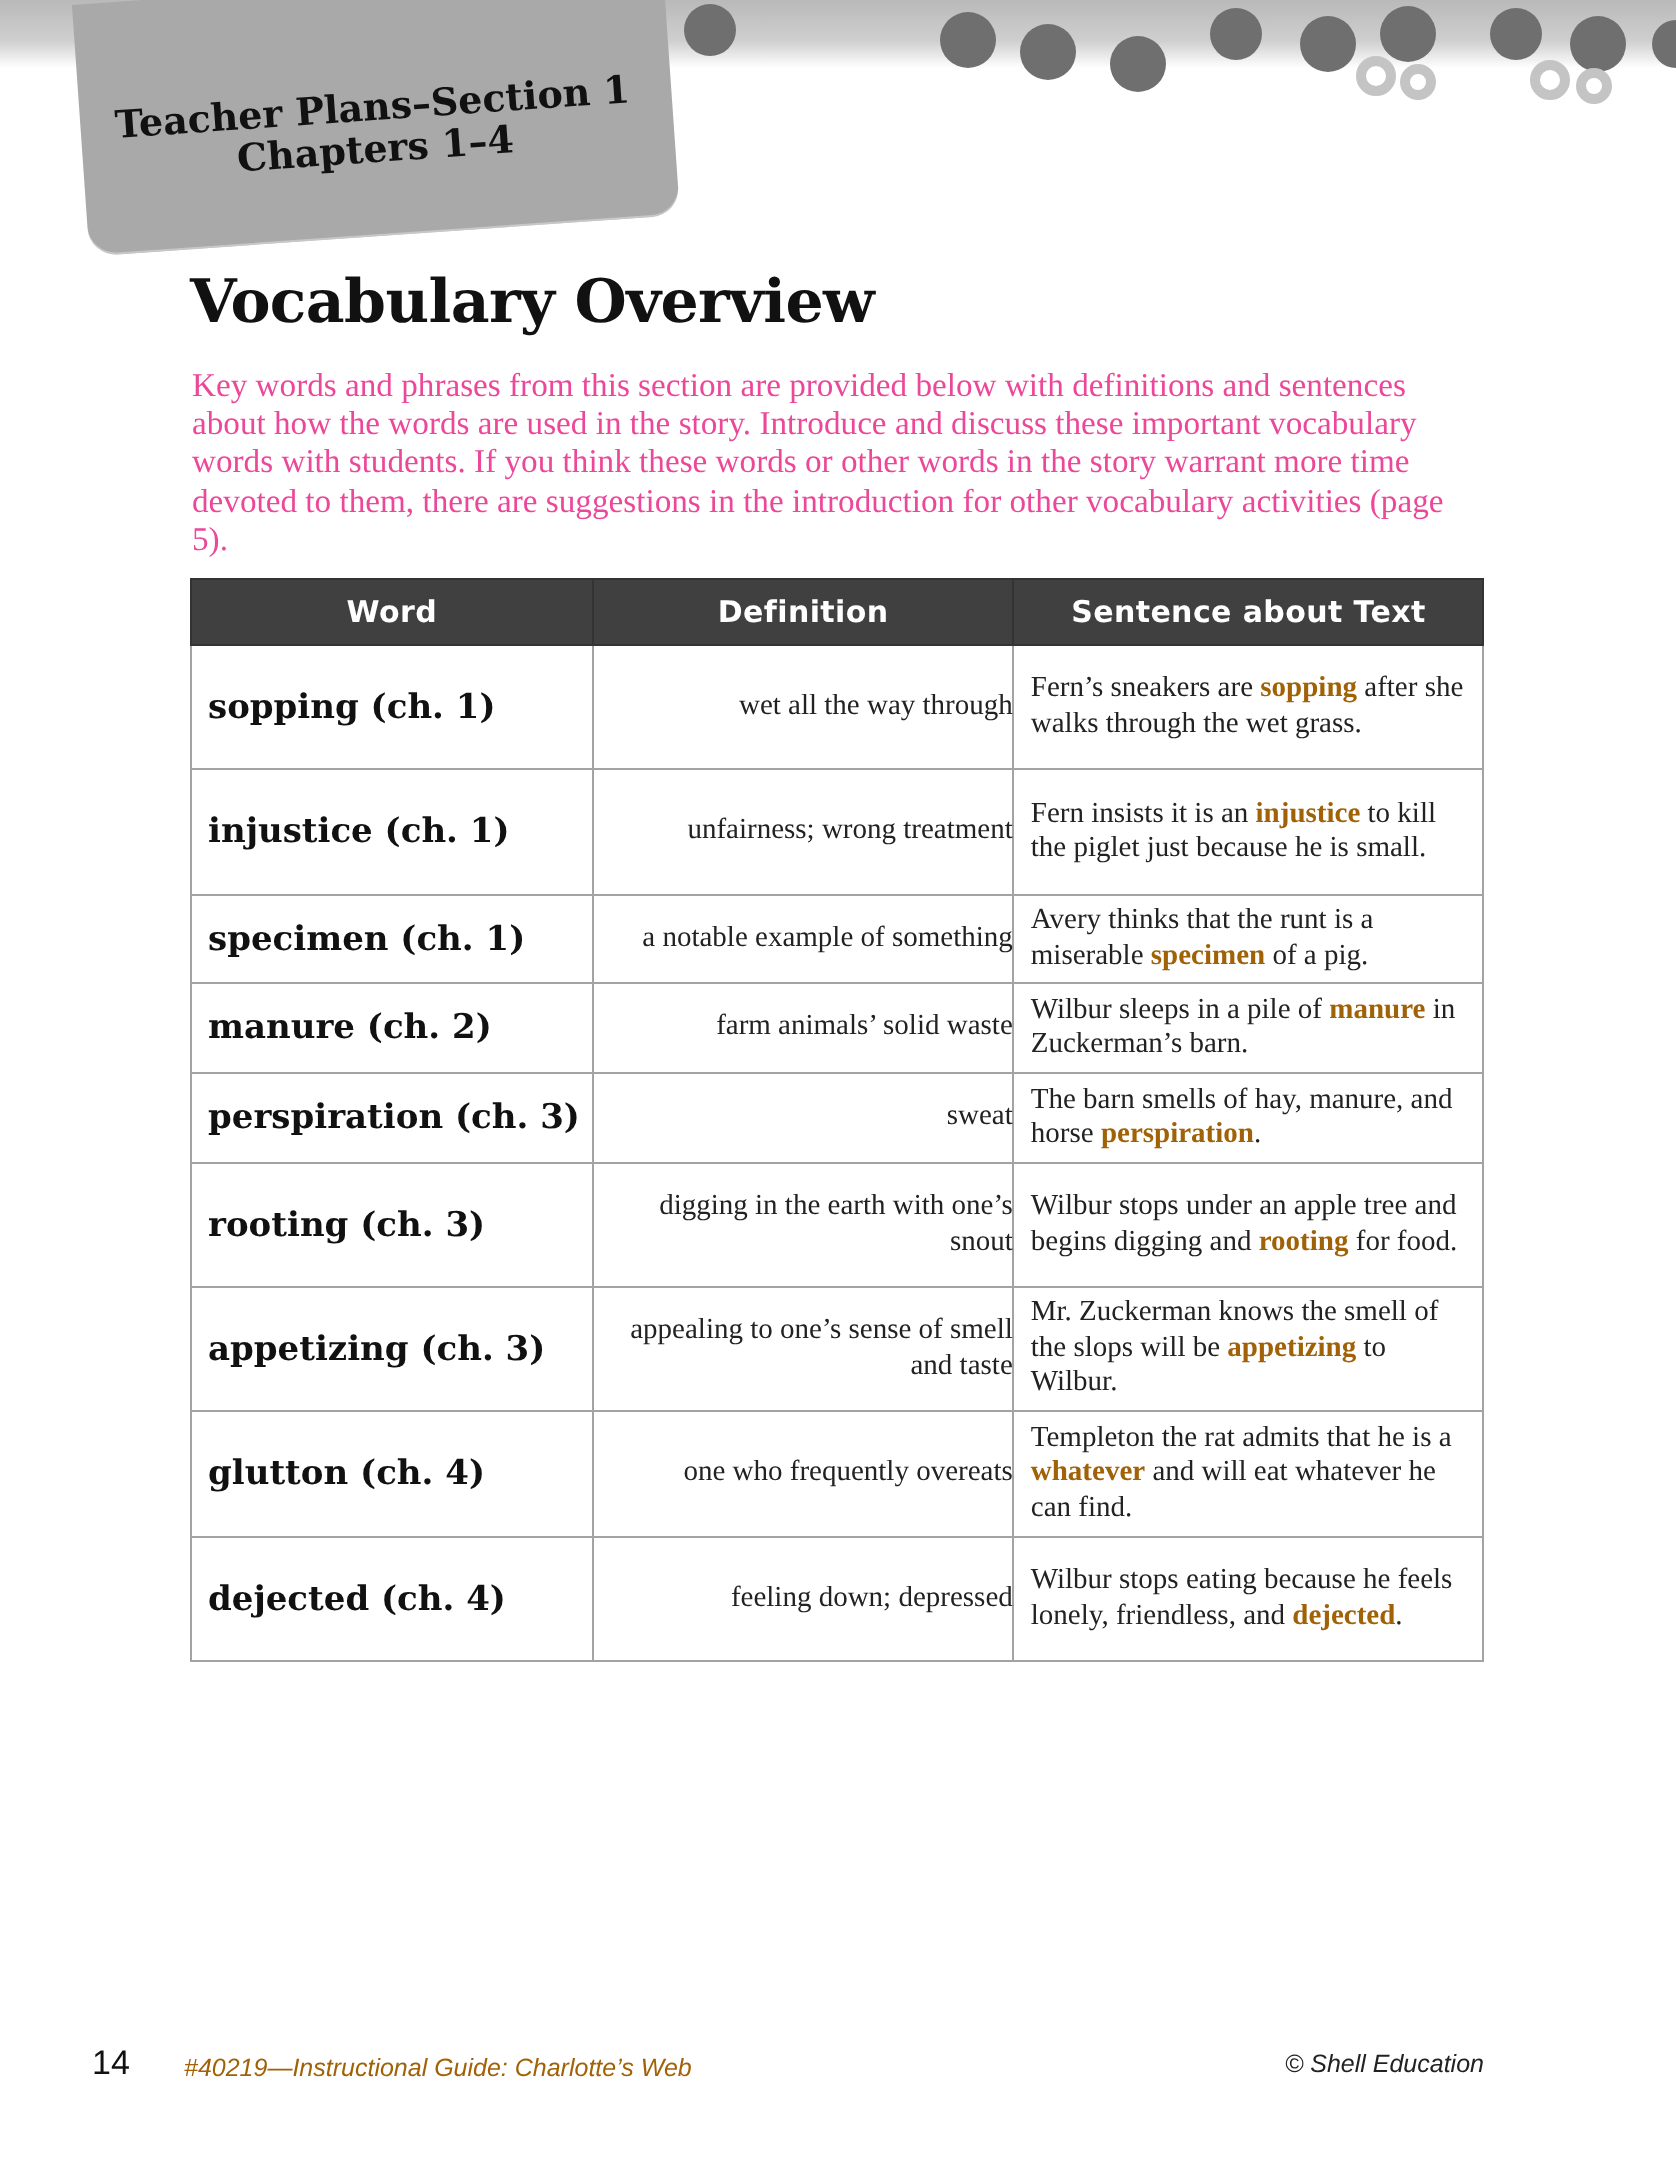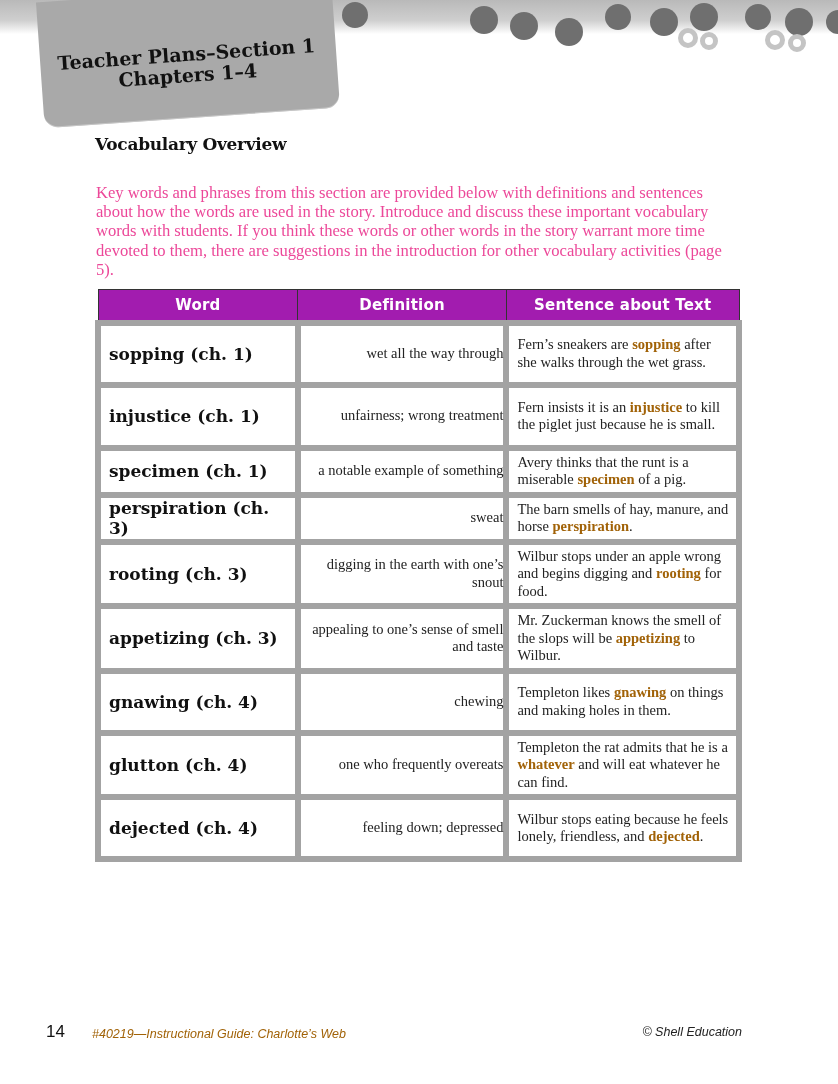--- a/index.html
+++ b/index.html
@@ -24,39 +24,39 @@
   }
   .section-tab-text {
     position: absolute; left: 52px; top: 44px; width: 270px;
     transform: rotate(-4deg); transform-origin: 50% 50%;
     text-align: center; font-family: "DejaVu Serif", serif; font-weight: bold;
     font-size: 19px; line-height: 21px; color: #111;
   }
 
   .page-title {
     position: absolute; left: 95px; top: 134px;
-    font-family: "DejaVu Serif", serif; font-weight: bold; font-size: 17px; color: #111;
+    font-family: "DejaVu Serif", serif; font-weight: bold; font-size: 30px; color: #111;
     letter-spacing: -0.3px;
   }
   .intro {
     position: absolute; left: 96px; top: 183px; width: 640px;
     font-size: 16.6px; line-height: 19.2px; color: #ec4899;
   }
 
   
   .vocab-table {
     position: absolute; left: 95px; top: 289px; width: 647px;
     border-collapse: collapse; border: 1.5px solid #333;
   }
   .vocab-table th {
-    background: #a21caf; color: #ffffff; height: 33px;
+    background: #404040; color: #ffffff; height: 33px;
     font-family: "DejaVu Sans", sans-serif; font-weight: bold; font-size: 15px;
     border: 1px solid #333; text-align: center; letter-spacing: 0.2px;
   }
-  .vocab-table td { border: 6px solid #a3a3a3; vertical-align: middle; }
+  .vocab-table td { border: 1px solid #a3a3a3; vertical-align: middle; }
   .col-word { width: 201px; }
   .col-def { width: 211px; }
   .col-sent { width: 235px; }
   td.word {
     padding-left: 8px; font-family: "DejaVu Serif", serif; font-weight: bold; font-size: 17px; color: #111;
   }
   td.def { padding-left: 8px; font-size: 14.5px; line-height: 17.5px; color: #222; text-align: right; }
   td.sent { padding: 3px 6px 3px 8px; font-size: 14.5px; line-height: 17.5px; color: #222; }
   td.sent b { font-weight: bold; color: #a16207; }
 
@@ -118,38 +118,38 @@
       <td class="word">injustice (ch. 1)</td>
       <td class="def">unfairness; wrong treatment</td>
       <td class="sent"><span>Fern insists it is an </span><b>injustice</b><span> to kill the piglet just because he is small.</span></td>
     </tr>
     <tr style="height:44px">
       <td class="word">specimen (ch. 1)</td>
       <td class="def">a notable example of something</td>
       <td class="sent"><span>Avery thinks that the runt is a miserable </span><b>specimen</b><span> of a pig.</span></td>
     </tr>
     <tr style="height:45px">
+      <td class="word">manure (ch. 2)</td>
+      <td class="def">farm animals’ solid waste</td>
+      <td class="sent"><span>Wilbur sleeps in a pile of </span><b>manure</b><span> in Zuckerman’s barn.</span></td>
+    </tr>
+    <tr style="height:45px">
       <td class="word">perspiration (ch. 3)</td>
       <td class="def">sweat</td>
       <td class="sent"><span>The barn smells of hay, manure, and horse </span><b>perspiration</b><span>.</span></td>
     </tr>
     <tr style="height:62px">
       <td class="word">rooting (ch. 3)</td>
       <td class="def">digging in the earth with one’s snout</td>
-      <td class="sent"><span>Wilbur stops under an apple wrong and begins digging and </span><b>rooting</b><span> for food.</span></td>
+      <td class="sent"><span>Wilbur stops under an apple tree and begins digging and </span><b>rooting</b><span> for food.</span></td>
     </tr>
     <tr style="height:62px">
       <td class="word">appetizing (ch. 3)</td>
       <td class="def">appealing to one’s sense of smell and taste</td>
       <td class="sent"><span>Mr. Zuckerman knows the smell of the slops will be </span><b>appetizing</b><span> to Wilbur.</span></td>
-    </tr>
-    <tr style="height:62px">
-      <td class="word">gnawing (ch. 4)</td>
-      <td class="def">chewing</td>
-      <td class="sent"><span>Templeton likes </span><b>gnawing</b><span> on things and making holes in them.</span></td>
     </tr>
     <tr style="height:63px">
       <td class="word">glutton (ch. 4)</td>
       <td class="def">one who frequently overeats</td>
       <td class="sent"><span>Templeton the rat admits that he is a </span><b>whatever</b><span> and will eat whatever he can find.</span></td>
     </tr>
     <tr style="height:62px">
       <td class="word">dejected (ch. 4)</td>
       <td class="def">feeling down; depressed</td>
       <td class="sent"><span>Wilbur stops eating because he feels lonely, friendless, and </span><b>dejected</b><span>.</span></td>

